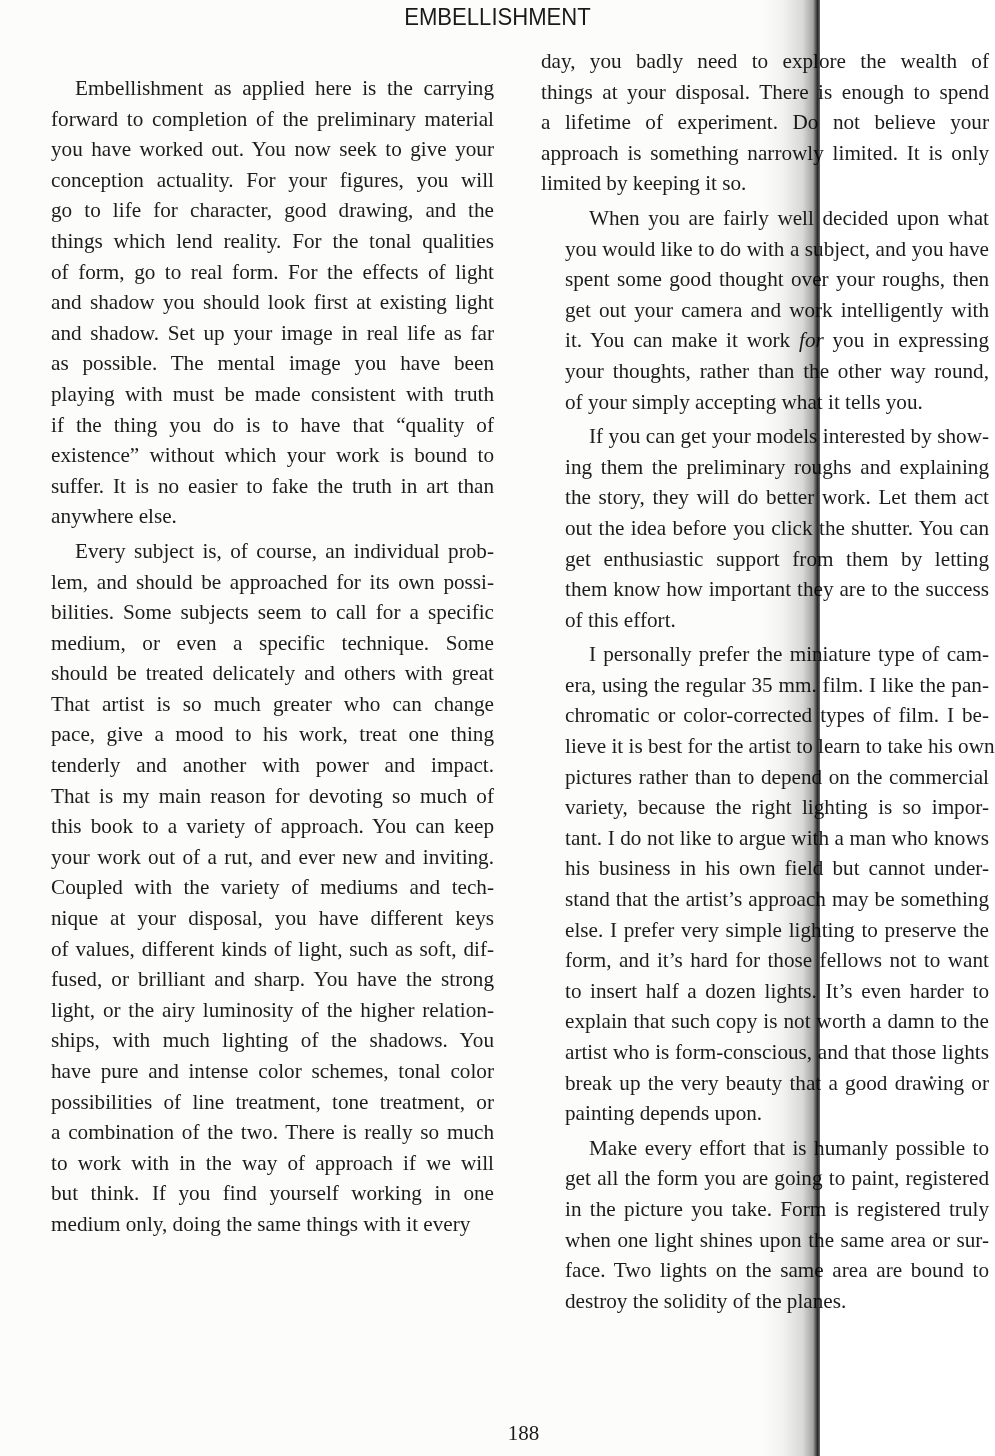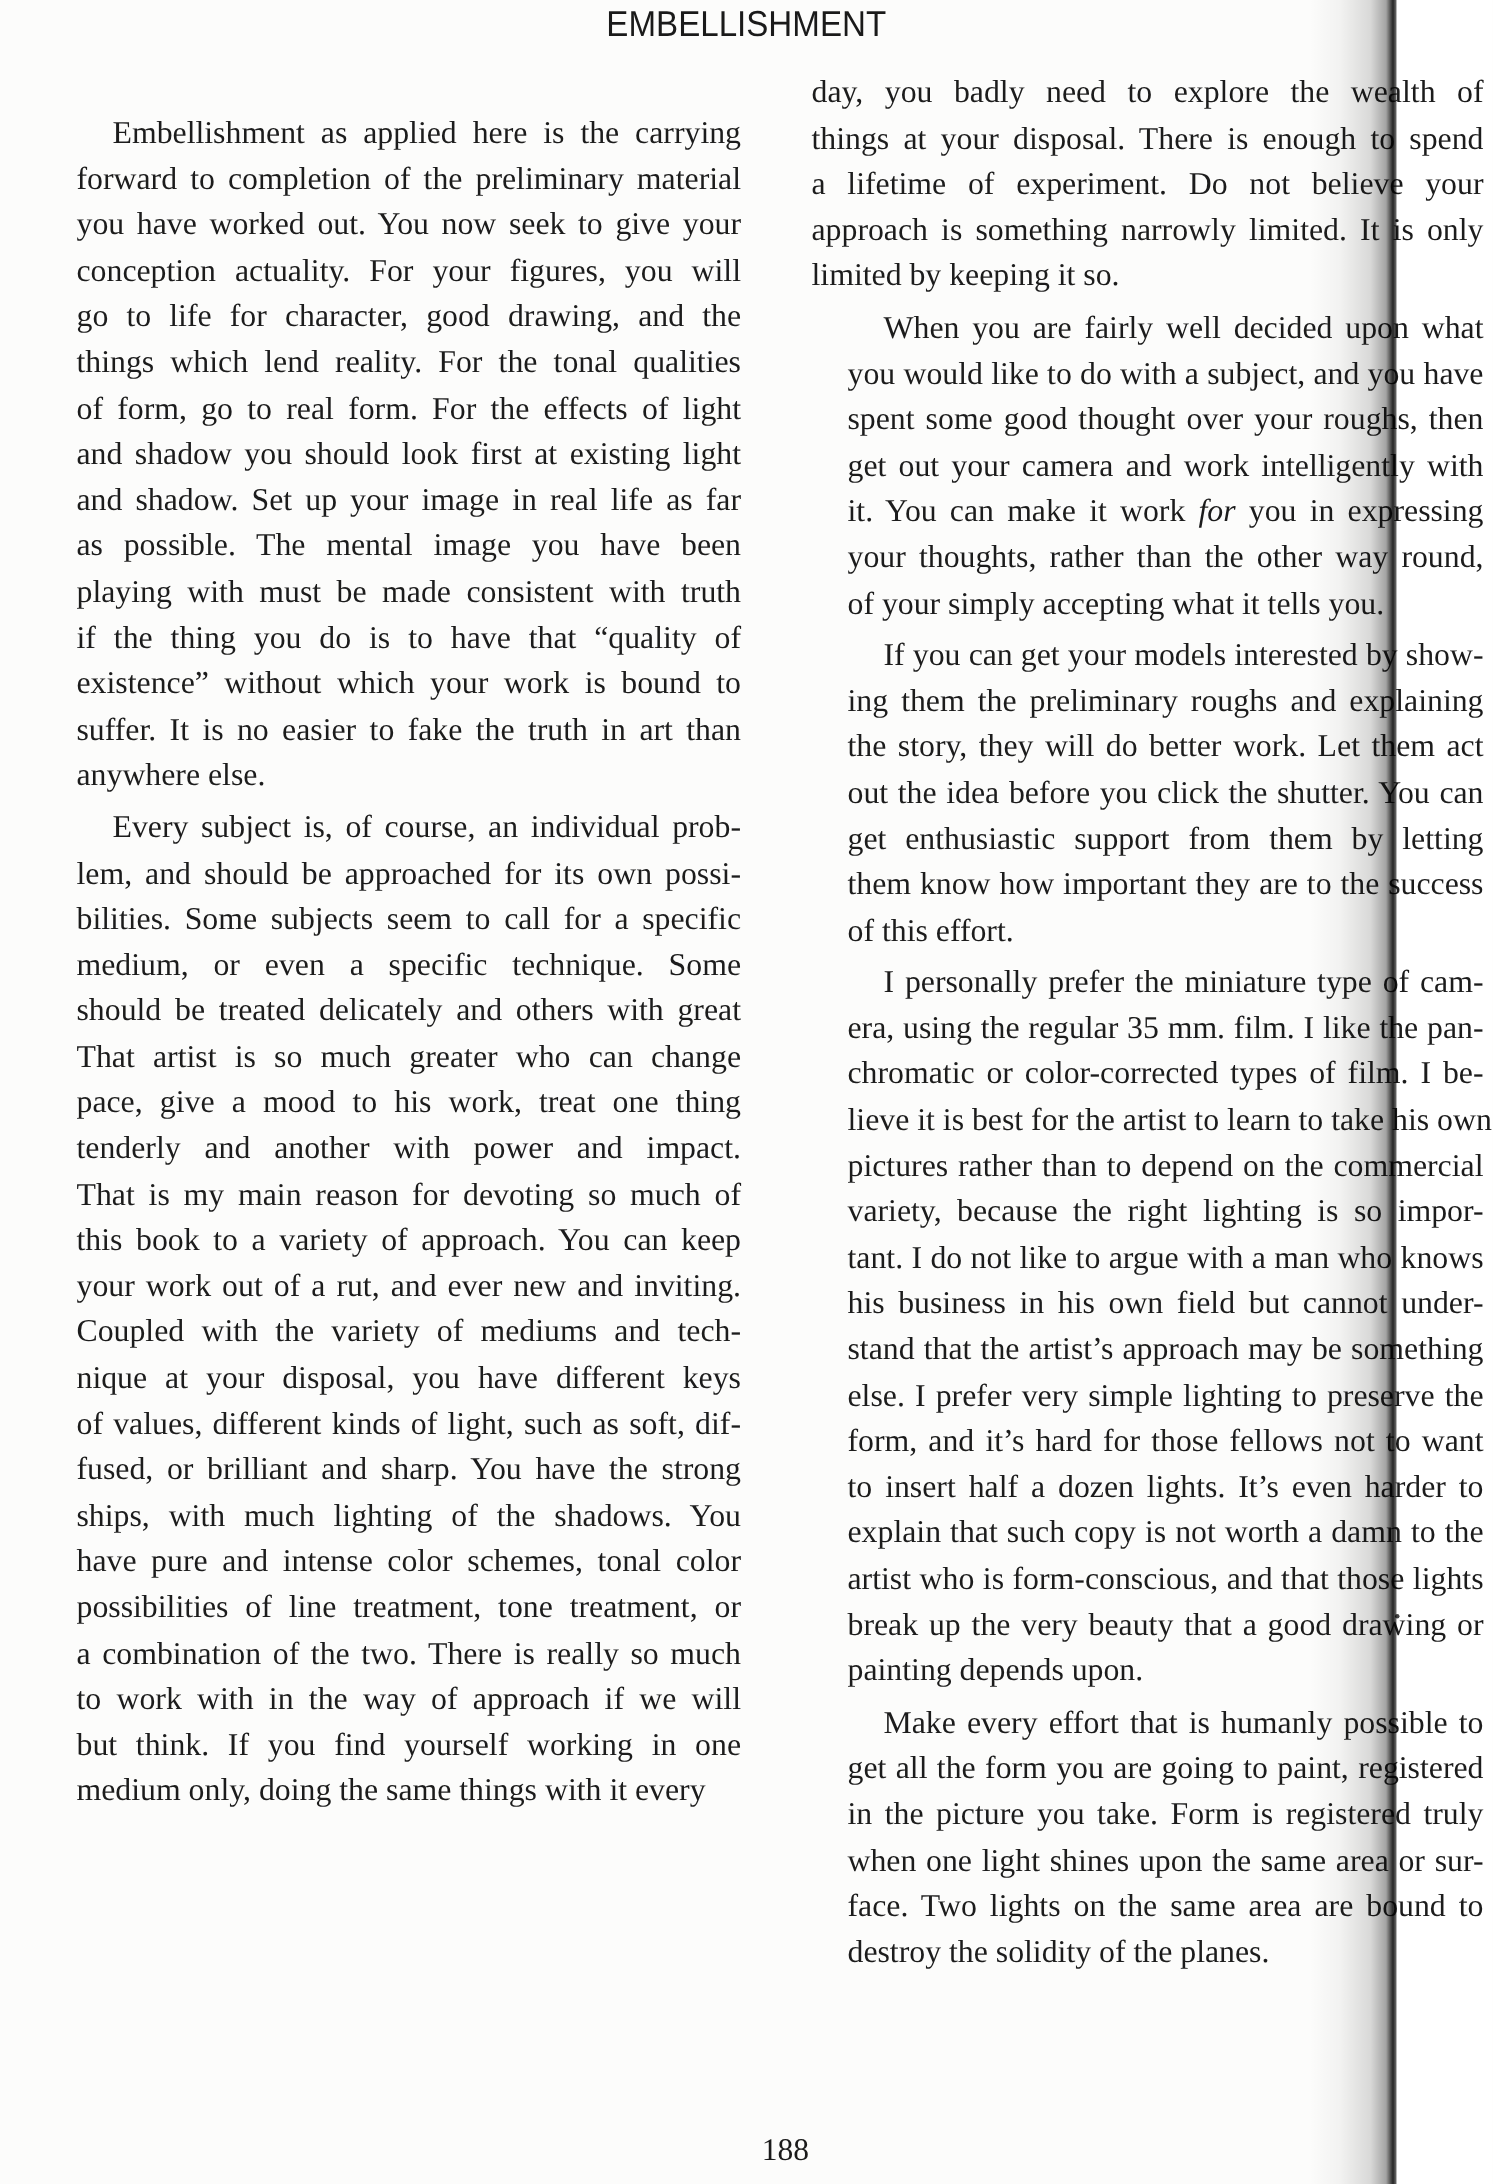--- a/index.html
+++ b/index.html
@@ -11,21 +11,21 @@
     height: 1456px;
     background: #ffffff;
     position: relative;
     overflow: hidden;
     font-family: "Liberation Serif", "DejaVu Serif", serif;
     color: #1c1c1c;
   }
   .page {
     position: absolute;
     left: 0; top: 0;
-    width: 931px;
+    width: 820px;
     height: 1456px;
     background: #fcfcfb;
   }
   .gutter-shadow {
     position: absolute;
     right: 0;
     top: 0;
     width: 58px;
     height: 1456px;
     background: linear-gradient(to right,
@@ -139,20 +139,21 @@
         <span class="line">That artist is so much greater who can change</span>
         <span class="line">pace, give a mood to his work, treat one thing</span>
         <span class="line">tenderly and another with power and impact.</span>
         <span class="line">That is my main reason for devoting so much of</span>
         <span class="line">this book to a variety of approach. You can keep</span>
         <span class="line">your work out of a rut, and ever new and inviting.</span>
         <span class="line">Coupled with the variety of mediums and tech-</span>
         <span class="line">nique at your disposal, you have different keys</span>
         <span class="line">of values, different kinds of light, such as soft, dif-</span>
         <span class="line">fused, or brilliant and sharp. You have the strong</span>
+        <span class="line">light, or the airy luminosity of the higher relation-</span>
         <span class="line">ships, with much lighting of the shadows. You</span>
         <span class="line">have pure and intense color schemes, tonal color</span>
         <span class="line">possibilities of line treatment, tone treatment, or</span>
         <span class="line">a combination of the two. There is really so much</span>
         <span class="line">to work with in the way of approach if we will</span>
         <span class="line">but think. If you find yourself working in one</span>
         <span class="line last">medium only, doing the same things with it every</span>
       </p>
     </div>
   <div class="column col-right" id="col-right">

